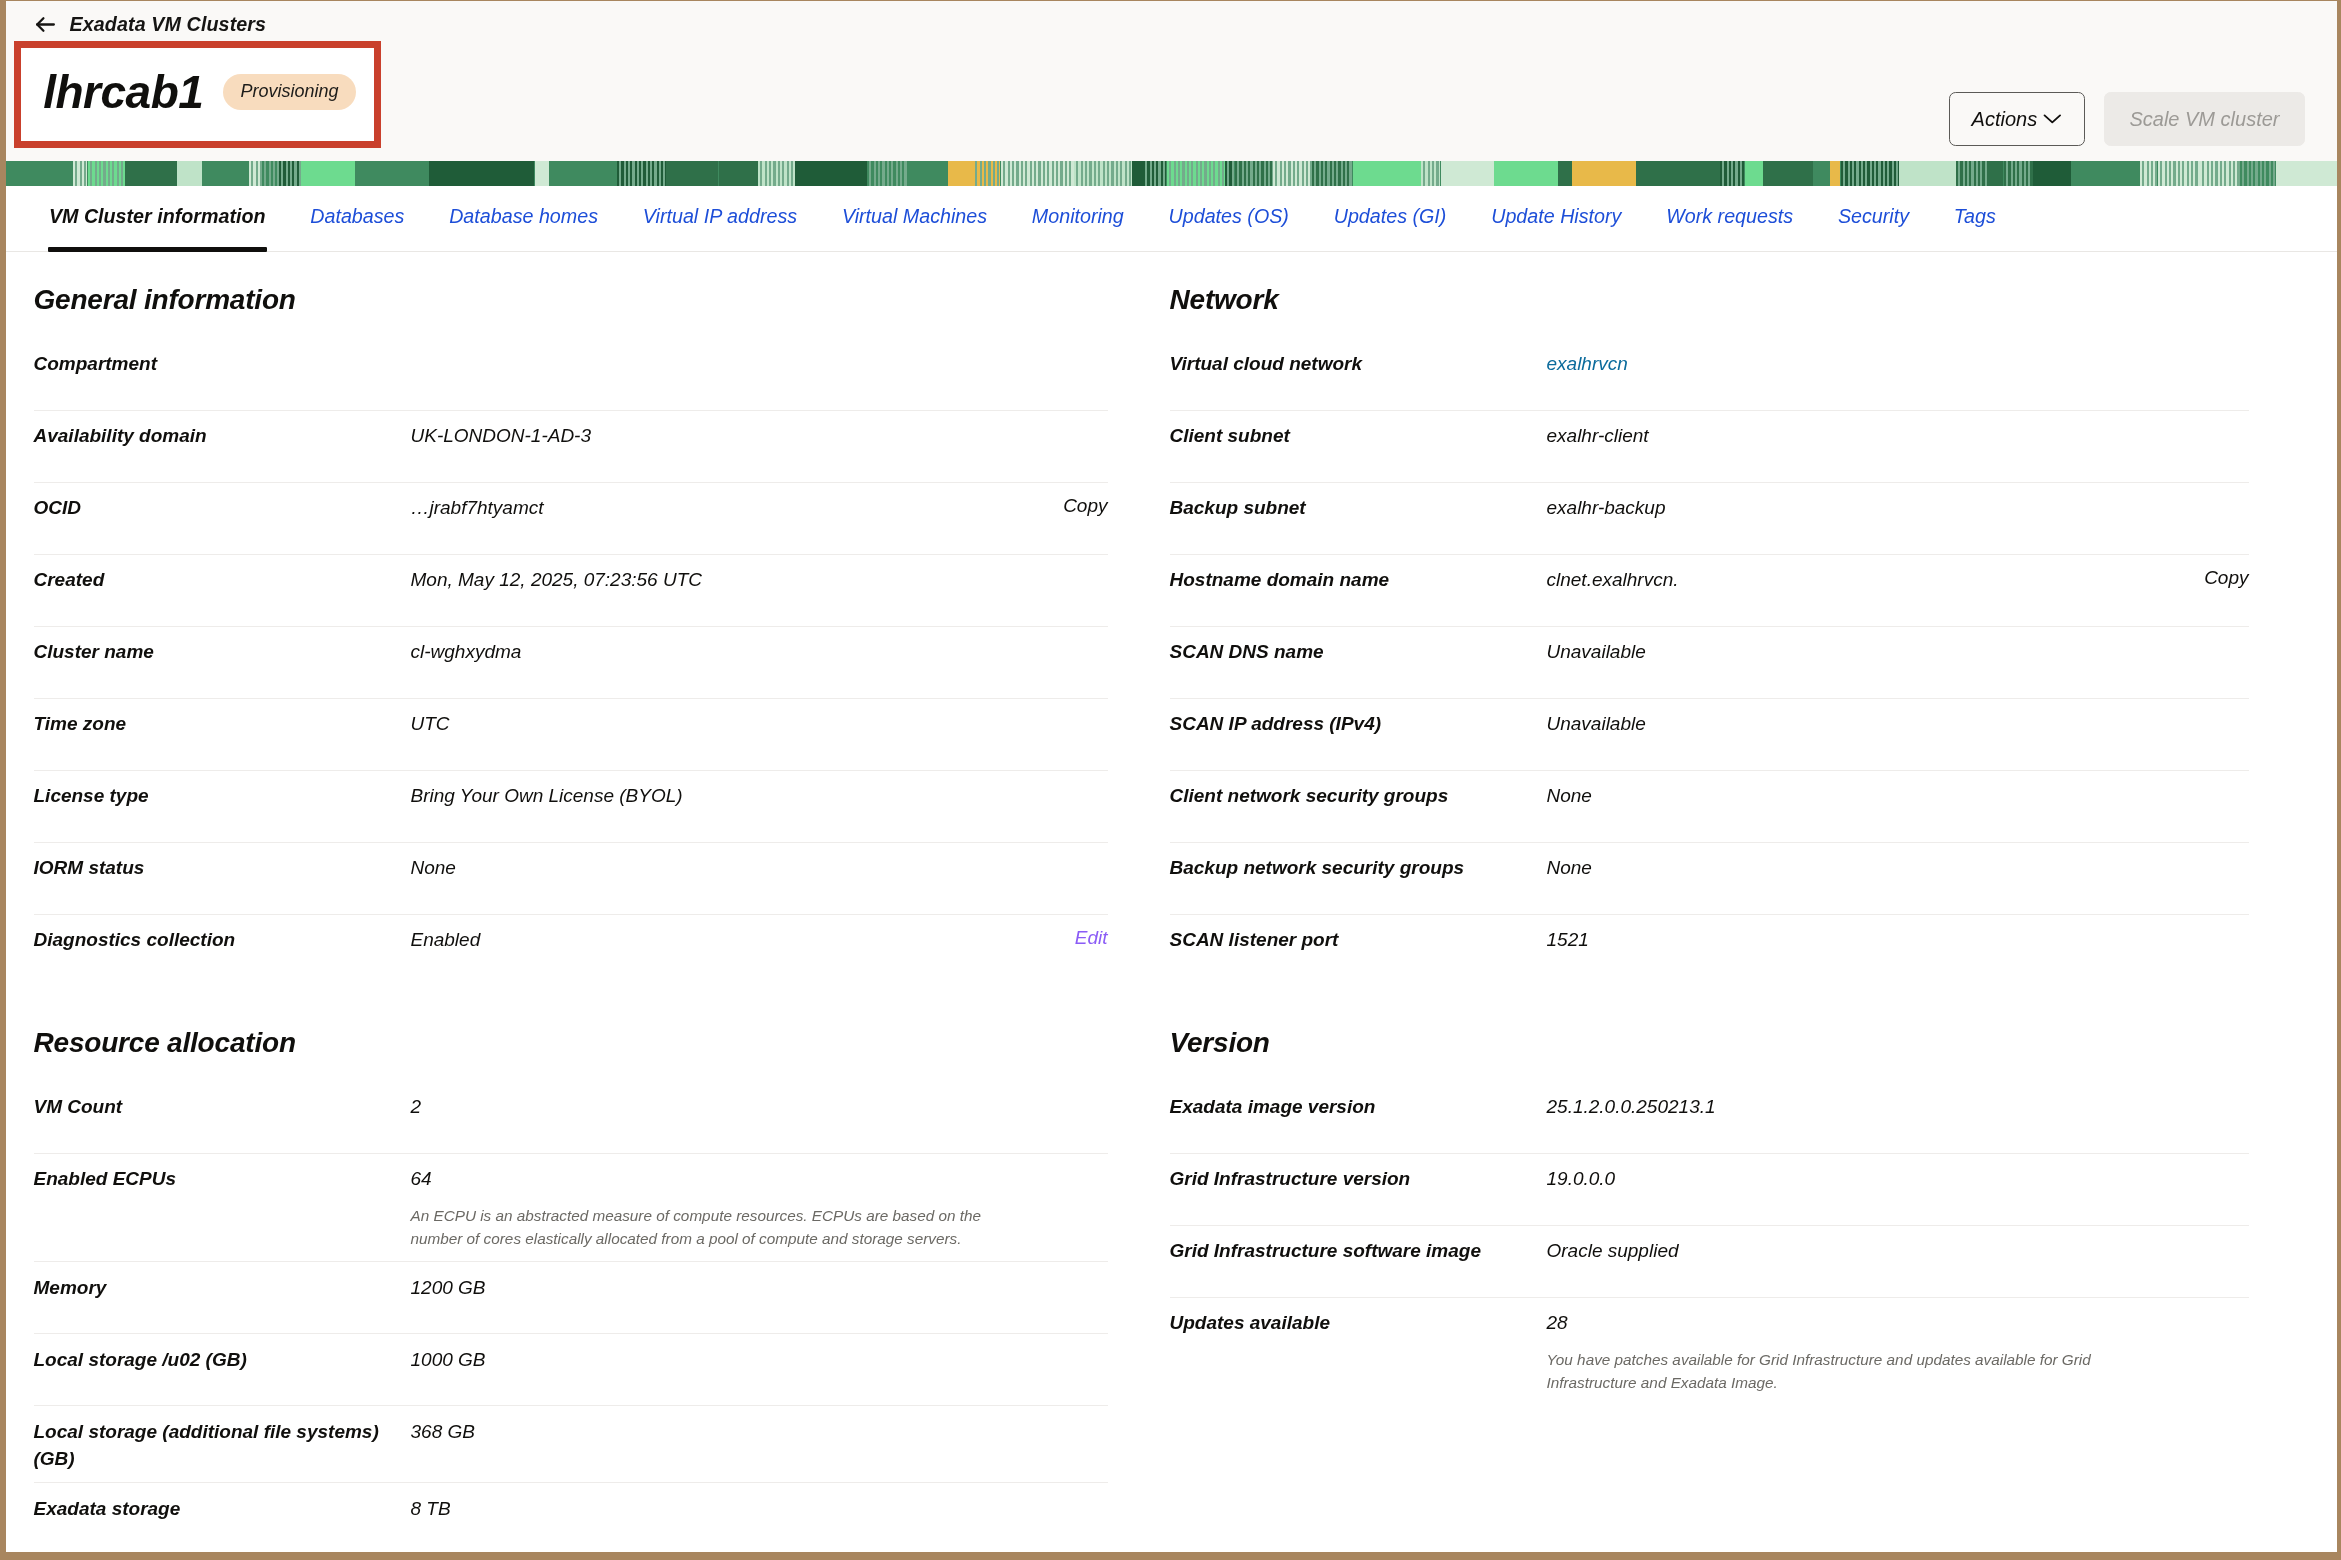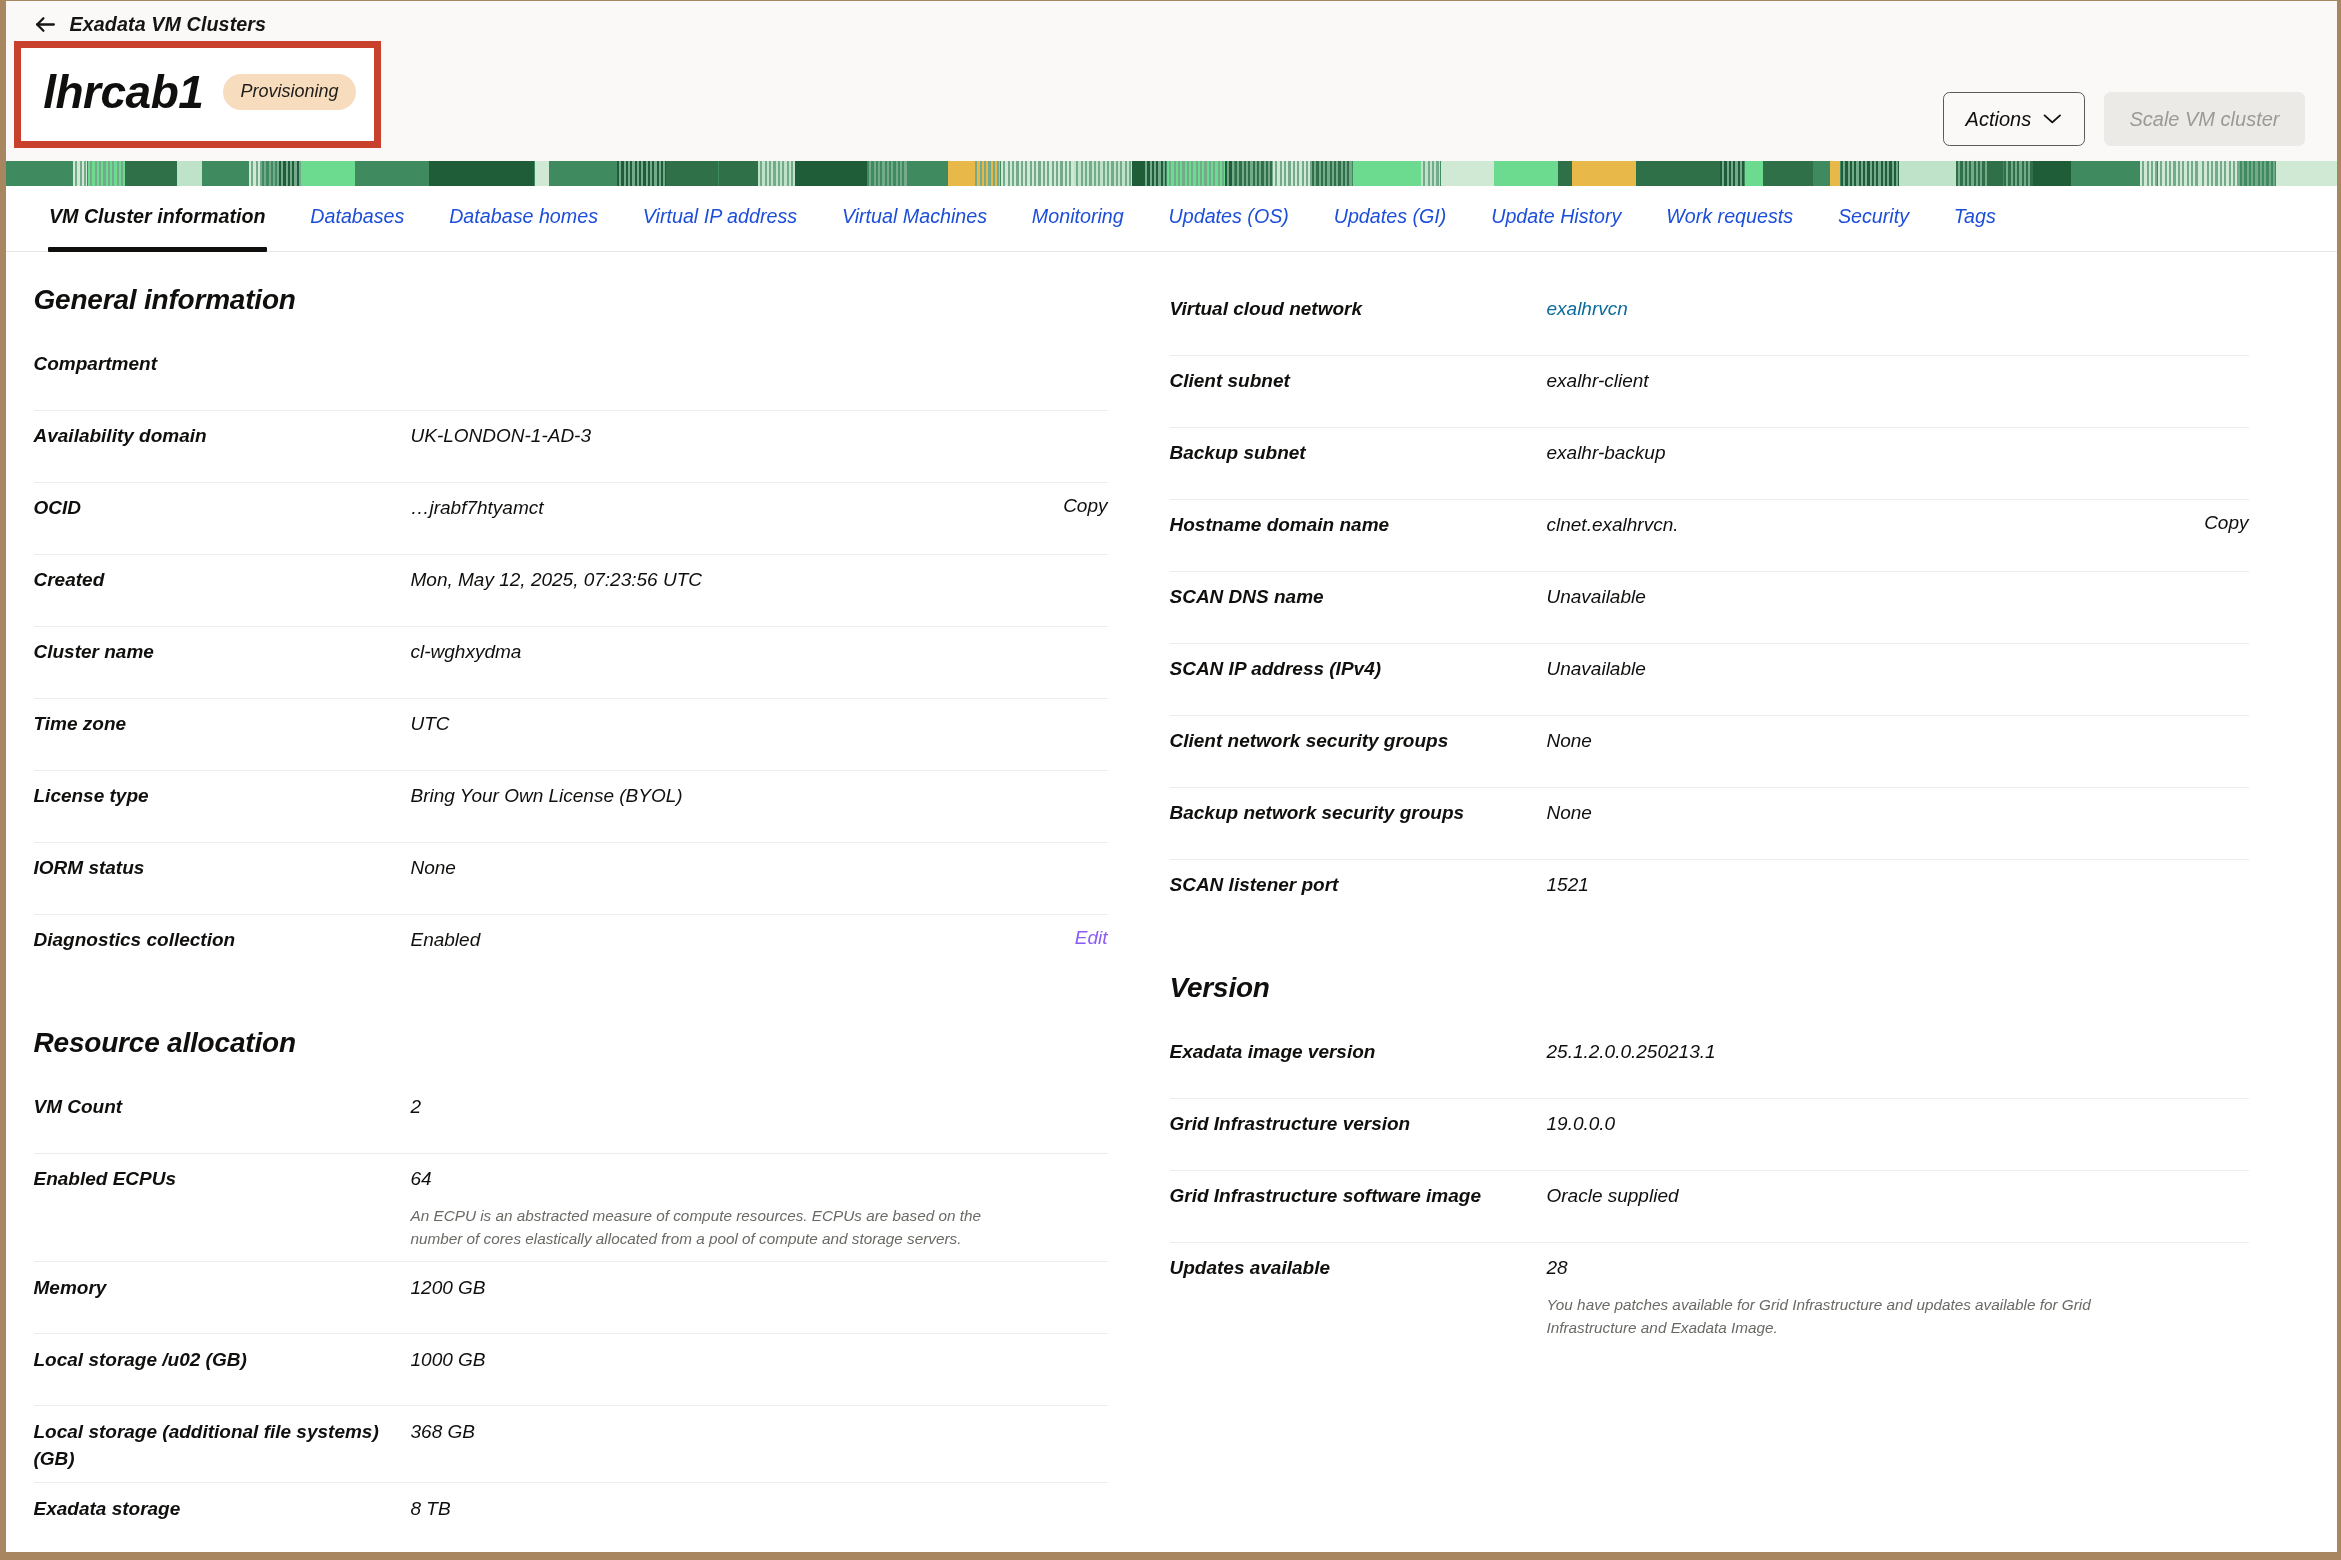--- a/index.html
+++ b/index.html
@@ -89,21 +89,21 @@
     gap: 19.7px;
     margin-top: 60px;
   }
   .btn {
     font-size: 20px;
     border-radius: 6.6px;
     padding: 0 22px;
     height: 54px;
     display: flex;
     align-items: center;
-    gap: 12px;
+    gap: 6px;
     white-space: nowrap;
   }
   #actions-button {
     background: #faf9f7;
     border: 1.1px solid #5b5a57;
     color: #100f0d;
   }
   #actions-button .chev {
     font-size: 16.4px;
     line-height: 1;
@@ -404,20 +404,21 @@
             <div class="v">368 GB</div>
           </div>
           <div class="kv">
             <div class="k">Exadata storage</div>
             <div class="v">8 TB</div>
           </div>
         </div>
     </div>
 
     <div class="col col-right">
+      <div class="section-title">Network</div>
       <div class="kv-list" id="network-list">
           <div class="kv">
             <div class="k">Virtual cloud network</div>
             <div class="v link">exalhrvcn</div>
           </div>
           <div class="kv">
             <div class="k">Client subnet</div>
             <div class="v">exalhr-client</div>
           </div>
           <div class="kv">

